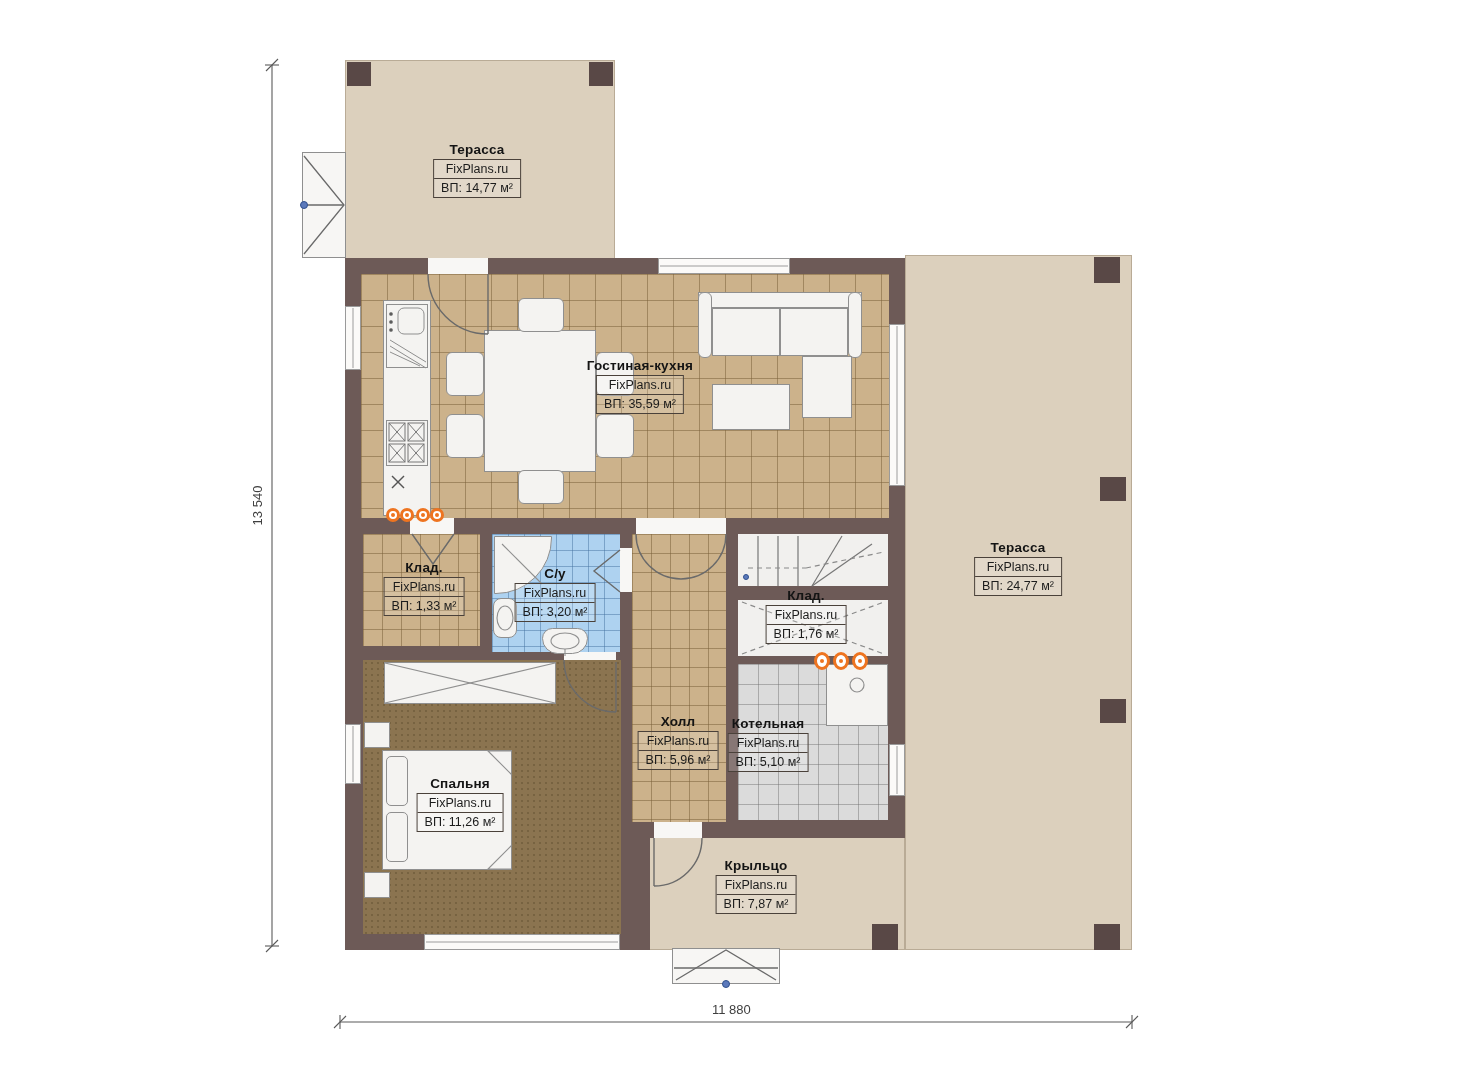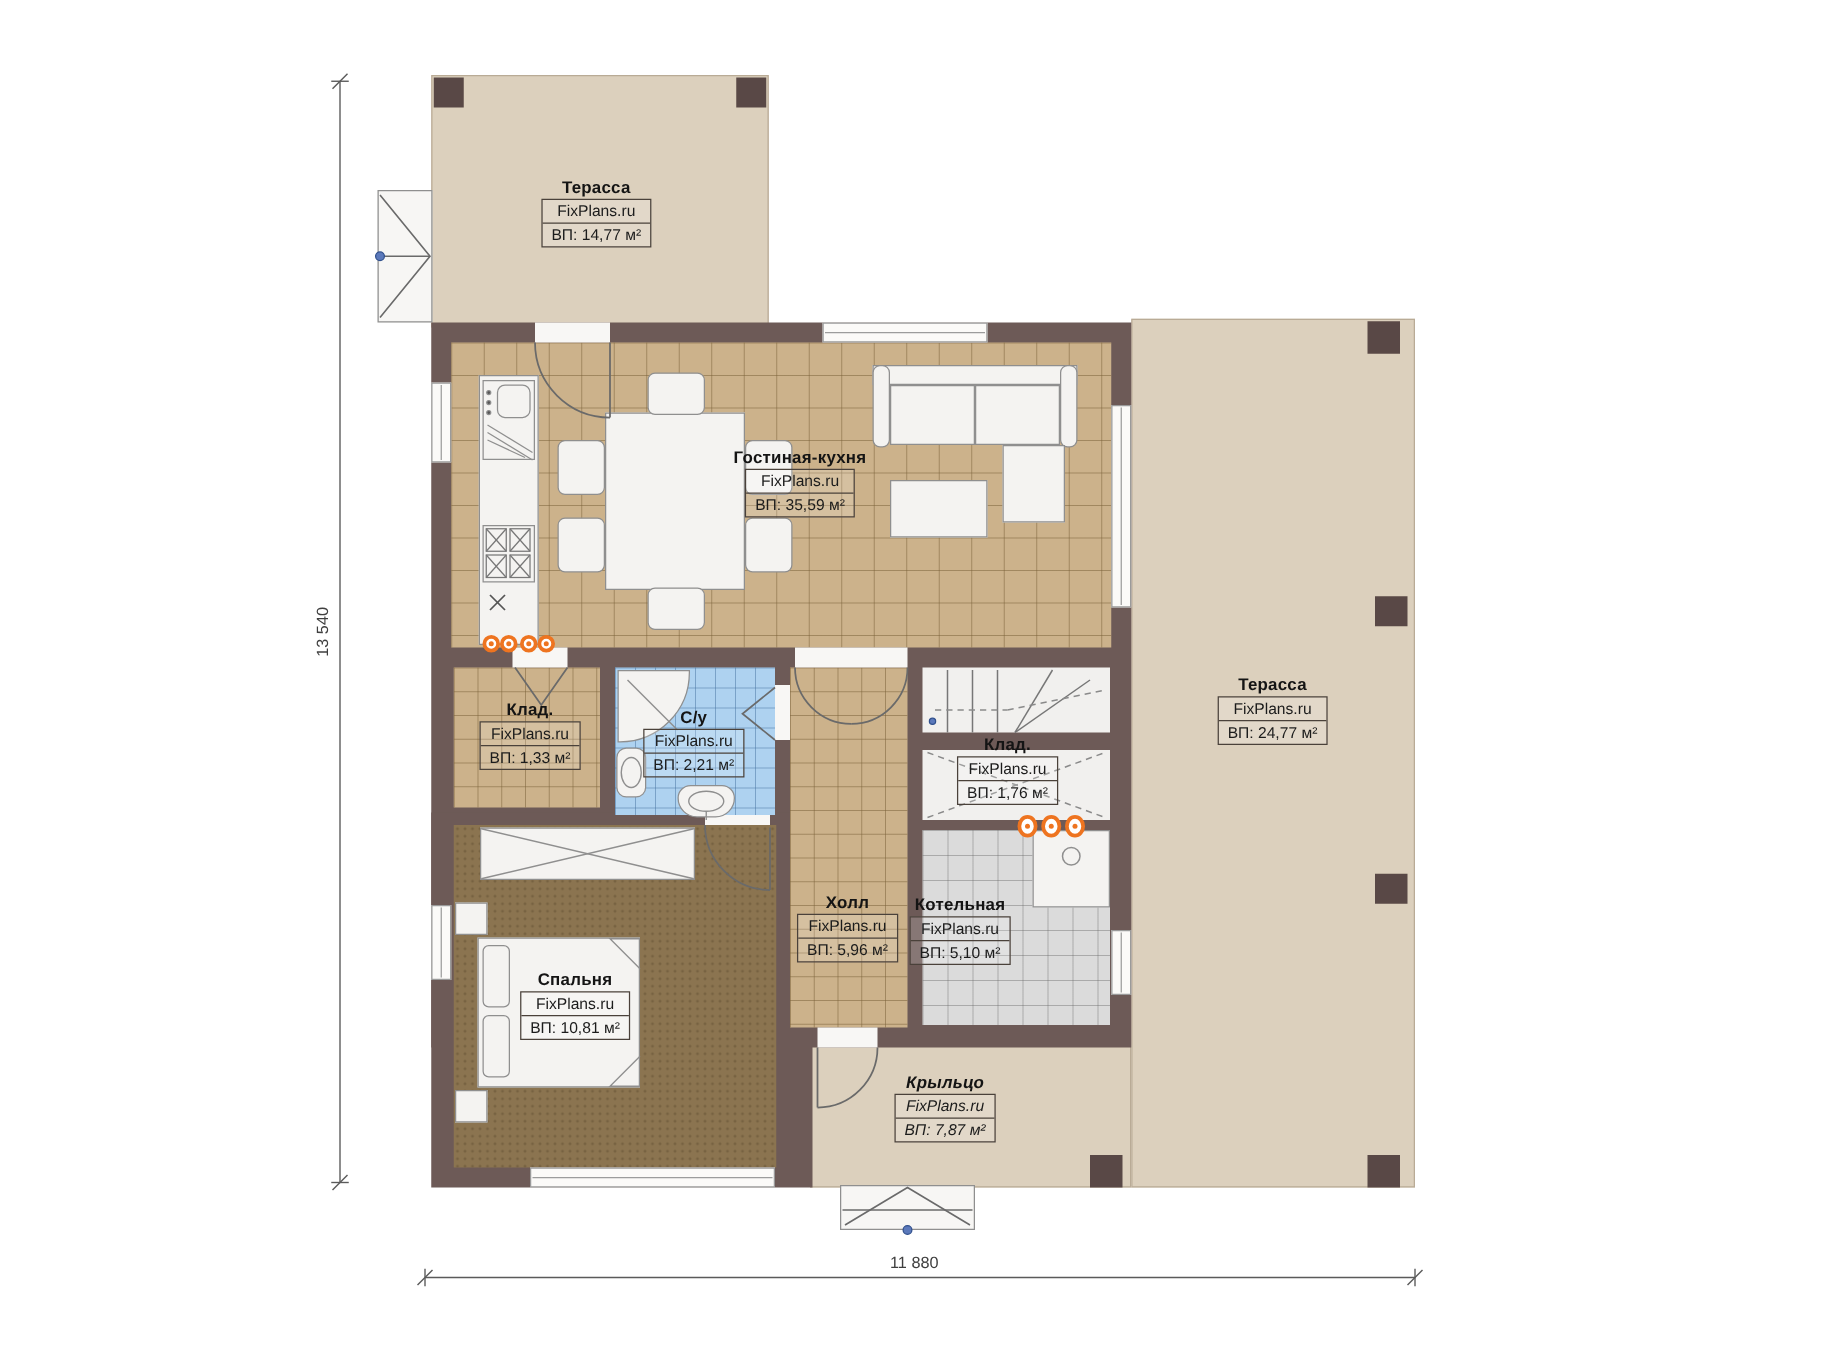--- a/index.html
+++ b/index.html
@@ -281,21 +281,21 @@
     <div class="label-rows">
       <div class="label-row">FixPlans.ru</div>
       <div class="label-row">ВП: 1,33 м²</div>
     </div>
   </div>
 
   <div class="room-label" style="left:555px;top:566px;">
     <div class="room-name">С/у</div>
     <div class="label-rows">
       <div class="label-row">FixPlans.ru</div>
-      <div class="label-row">ВП: 2,21 м²</div>
+      <div class="label-row">ВП: 3,20 м²</div>
     </div>
   </div>
 
   <div class="room-label" style="left:806px;top:588px;">
     <div class="room-name">Клад.</div>
     <div class="label-rows">
       <div class="label-row">FixPlans.ru</div>
       <div class="label-row">ВП: 1,76 м²</div>
     </div>
   </div>
@@ -313,25 +313,25 @@
     <div class="label-rows">
       <div class="label-row">FixPlans.ru</div>
       <div class="label-row">ВП: 5,10 м²</div>
     </div>
   </div>
 
   <div class="room-label" style="left:460px;top:776px;">
     <div class="room-name">Спальня</div>
     <div class="label-rows">
       <div class="label-row">FixPlans.ru</div>
-      <div class="label-row">ВП: 10,81 м²</div>
-    </div>
-  </div>
-
-  <div class="room-label" style="left:756px;top:858px;font-style:italic;">
+      <div class="label-row">ВП: 11,26 м²</div>
+    </div>
+  </div>
+
+  <div class="room-label" style="left:756px;top:858px;">
     <div class="room-name">Крыльцо</div>
     <div class="label-rows">
       <div class="label-row">FixPlans.ru</div>
       <div class="label-row">ВП: 7,87 м²</div>
     </div>
   </div>
 
 </div>
 
 </body></html>

